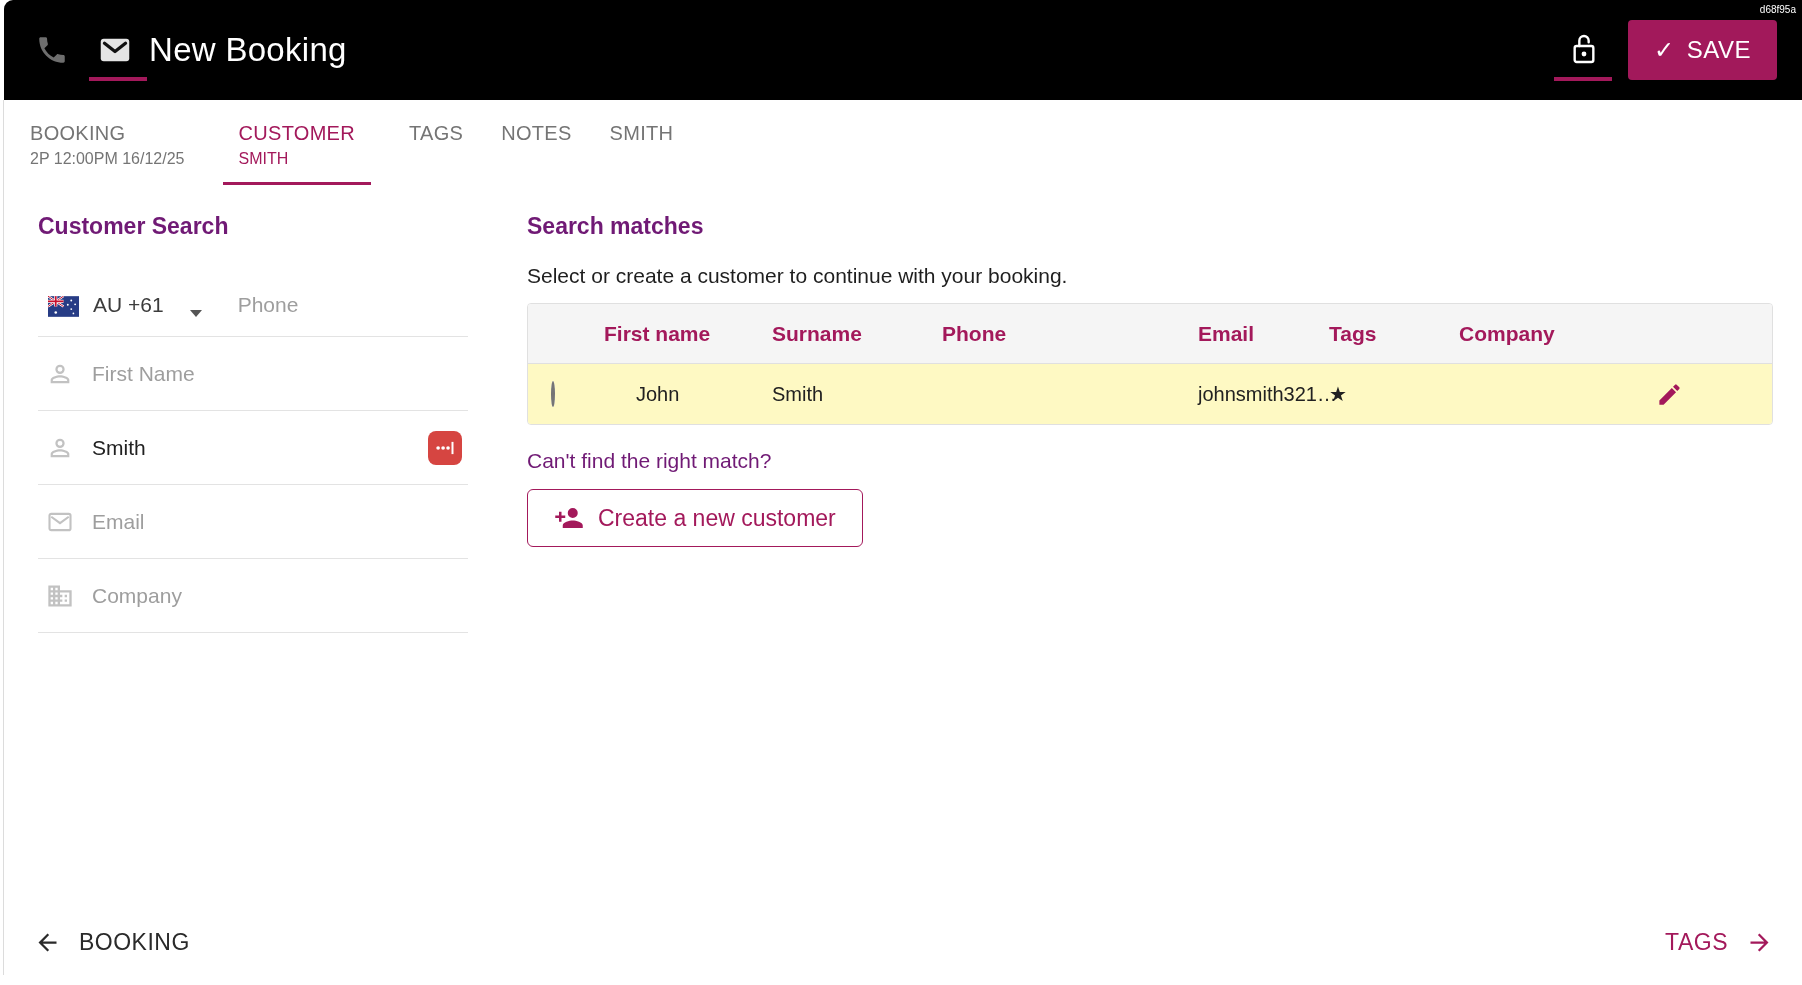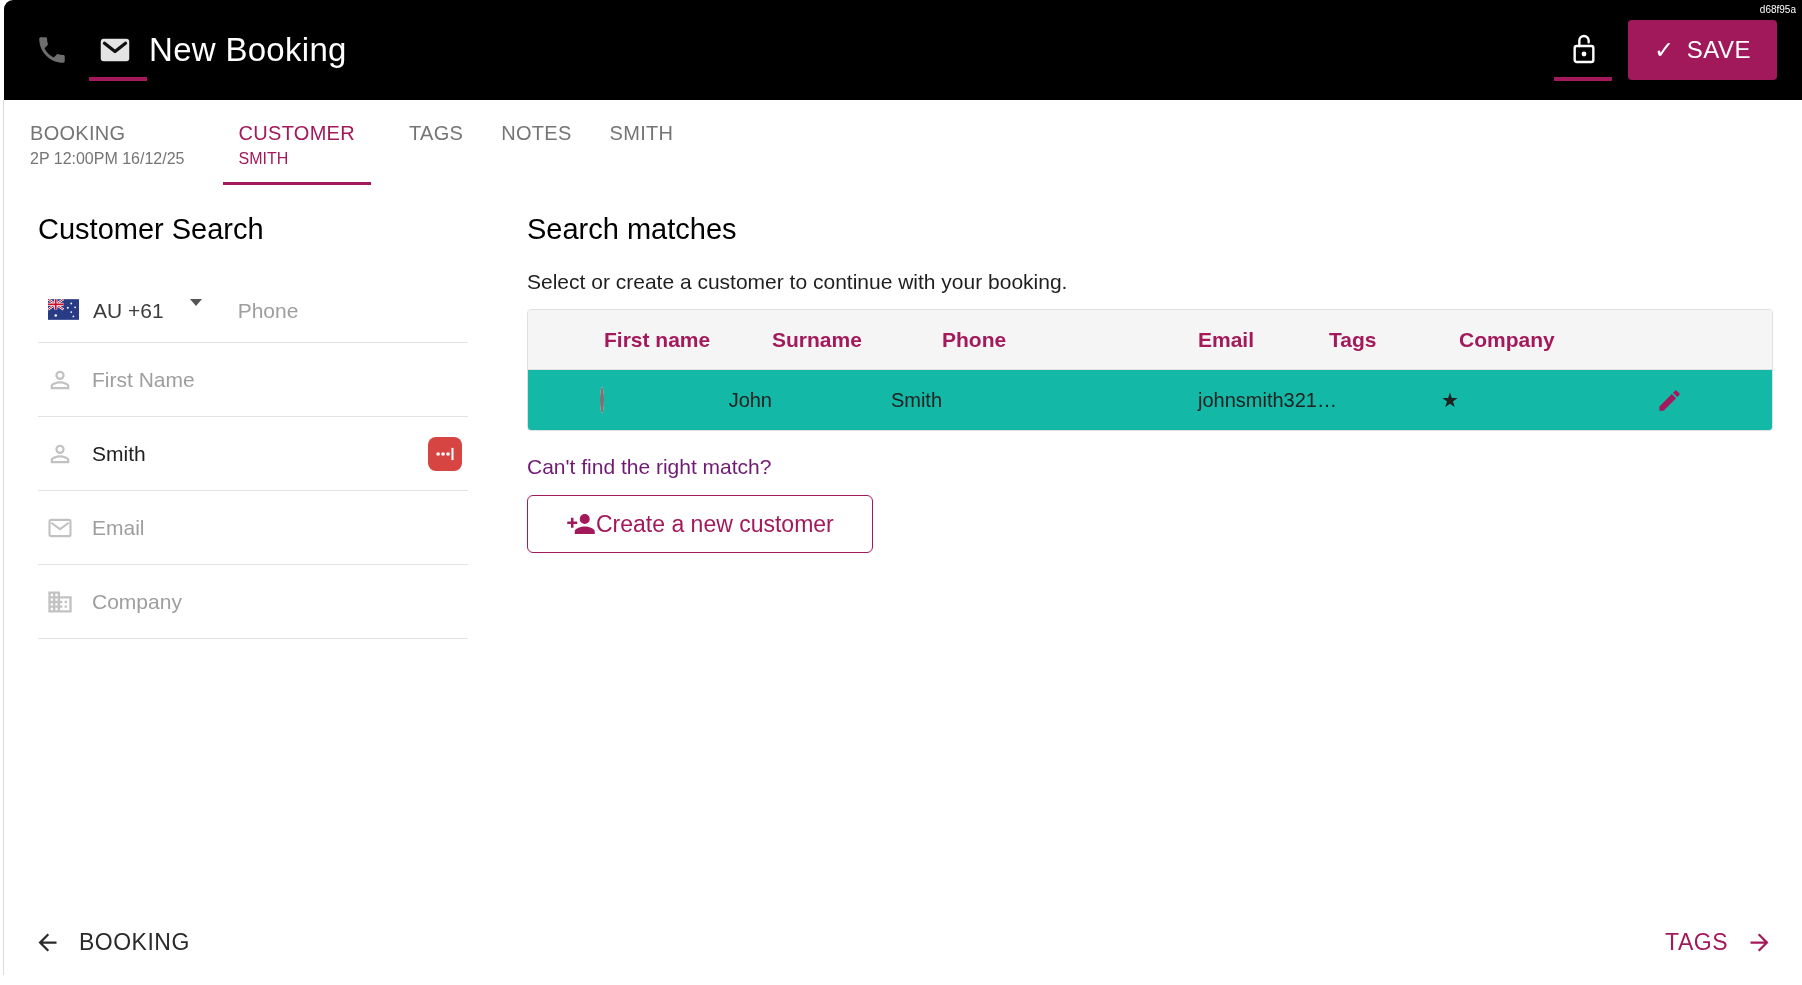--- a/index.html
+++ b/index.html
@@ -29,51 +29,51 @@
   
   .tabbar { position:absolute; left:4px; top:100px; right:0; height:85px; display:flex; padding-left:26px; background:#fff; }
   .tab { margin-right:38px; padding-top:22px; cursor:pointer; }
   .tab-label { font-size:20px; color:#757575; letter-spacing:0.3px; }
   .tab-sub { font-size:16px; color:#757575; margin-top:5px; min-height:18px; }
   .tab.active { padding-left:16px; padding-right:16px; border-bottom:3px solid #A3195B; }
   .tab.active .tab-label, .tab.active .tab-sub { color:#A3195B; }
 
   
   .left-panel { position:absolute; left:38px; top:213px; width:430px; }
-  .section-heading { font-size:29px; font-weight:normal; color:#000000; }
+  .section-heading { font-size:23px; font-weight:bold; color:#701a75; }
   .section-instruction { font-size:21px; color:#1f1f1f; margin-top:24px; }
   .phone-row { margin-top:34px; height:63px; display:flex; align-items:center; border-bottom:1px solid #e3e3e3; }
-  .country-sel { display:flex; align-items:flex-start; cursor:pointer; margin-left:10px; }
+  .country-sel { display:flex; align-items:flex-end; cursor:pointer; margin-left:10px; }
   .country-code { font-size:21px; color:#3c3c3c; margin-left:14px; }
   .caret { width:0; height:0; border-left:6px solid transparent; border-right:6px solid transparent;
            border-top:7px solid #555; margin-left:26px; }
   .field-row { height:74px; display:flex; align-items:center; border-bottom:1px solid #e3e3e3; }
   .field-row .f-icon { margin-left:8px; flex:0 0 auto; display:flex; }
   .fld { border:none; outline:none; background:transparent; font-family:inherit; font-size:21px;
          color:#212121; margin-left:18px; flex:1; min-width:0; }
   .phone-row .fld { margin-left:36px; }
   .fld::placeholder { color:#9e9e9e; opacity:1; }
   .red-badge { width:34px; height:34px; border-radius:8px; background:#D64541; flex:0 0 auto; margin-right:6px;
                display:flex; align-items:center; justify-content:center; cursor:pointer; }
 
   
   .right-panel { position:absolute; left:527px; top:213px; width:1246px; }
   .note-text { font-size:20px; color:#8a8a8a; margin-top:22px; }
   .match-table { margin-top:15px; border:1px solid #e0e0e0; border-radius:4px; overflow:hidden; }
   .t-row { display:grid; grid-template-columns:76px 168px 170px 256px 131px 130px 1fr 130px; align-items:center; height:60px; }
   .t-head { background:#f5f5f5; border-bottom:1px solid #e0e0e0; }
   .t-head .t-cell { font-size:21px; font-weight:bold; color:#A3195B; }
-  .t-body { background:#14b8a6;text-align:right; }
+  .t-body { background:#fef9c3; }
   .t-body .t-cell { font-size:20px; color:#212121; }
   .cell-first { padding-left:32px; }
   .radio { width:26px; height:26px; border:2px solid #757575; border-radius:50%; margin-left:23px; cursor:pointer; background:#fff; }
   .star-cell { font-size:21px; color:#1a1a1a; }
   .edit-btn { margin-left:14px; background:none; border:none; cursor:pointer; display:flex; padding:0; }
   .no-match { font-size:21px; color:#701a75; margin-top:24px; }
-  .create-btn { margin-top:16px; height:58px; display:inline-flex; align-items:center; padding:0 38px;
+  .create-btn { margin-top:16px; height:58px; display:inline-flex; align-items:center; gap:14px; padding:0 26px;
                 background:#fff; border:1px solid #A3195B; border-radius:6px; color:#A3195B; font-size:23px;
                 font-family:inherit; cursor:pointer; }
 
   
   .footer { position:absolute; left:34px; right:29px; bottom:20px; height:46px;
             display:flex; align-items:center; justify-content:space-between; }
   .nav-back { display:flex; align-items:center; gap:18px; cursor:pointer; background:none; border:none; padding:0; }
   .nav-back-label { font-size:23px; color:#2a2a2a; letter-spacing:0.5px; font-family:inherit; }
   .nav-next { display:flex; align-items:center; gap:18px; cursor:pointer; background:none; border:none; padding:0; }
   .nav-next-label { font-size:23px; color:#A3195B; letter-spacing:0.5px; font-family:inherit; }

